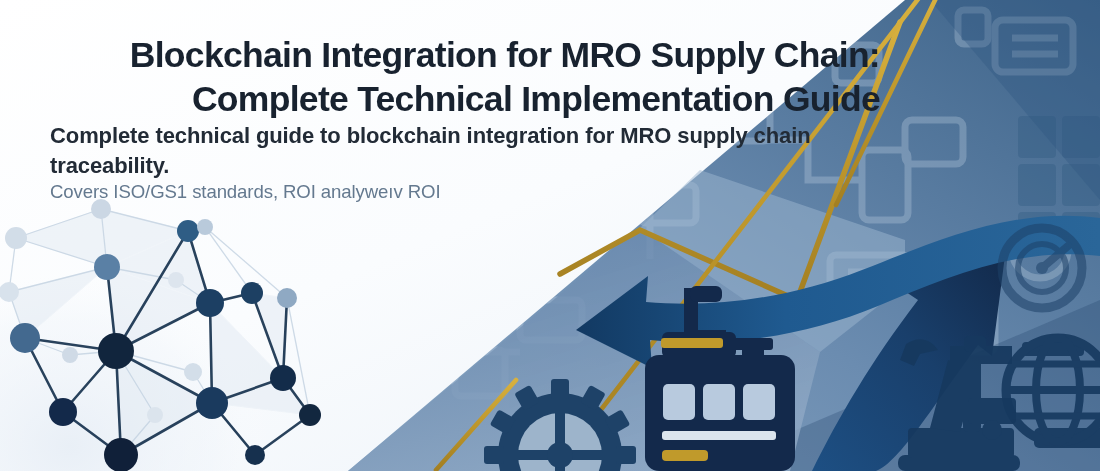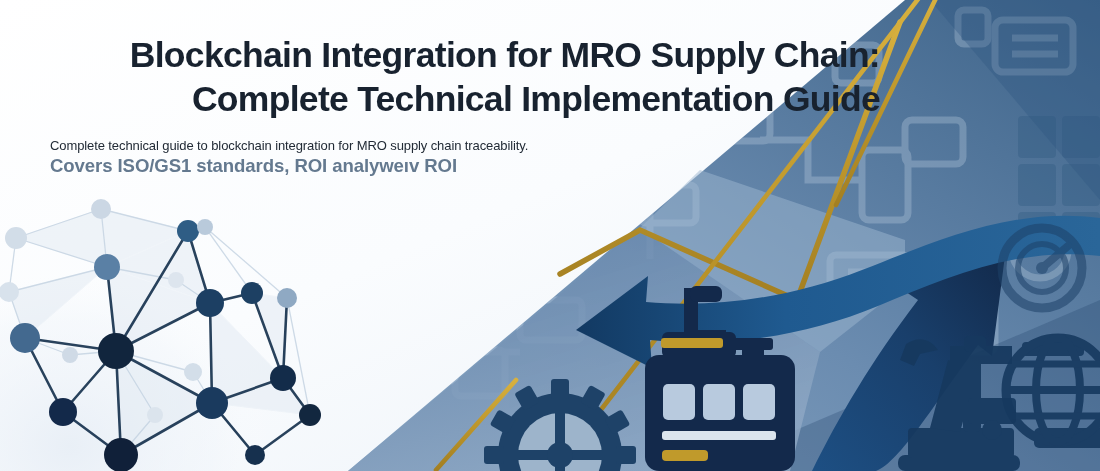--- a/index.html
+++ b/index.html
@@ -28,31 +28,30 @@
   #hero-title {
     font-size:35.5px;
     line-height:1.24;
     font-weight:700;
     letter-spacing:-0.7px;
     color:#18222f;
     white-space:pre-line;
     text-align:right;
   }
   #hero-sub-1 {
-    margin-top:16px;
-    font-size:13px;
+    font-size:22px;
     line-height:1.34;
-    font-weight:400;
+    font-weight:700;
     color:#222b36;
     letter-spacing:-0.1px;
   }
   #hero-sub-2 {
     font-size:18.6px;
     line-height:1.34;
-    font-weight:700;
+    font-weight:400;
     color:#64798f;
     letter-spacing:-0.1px;
   }
 </style>
 </head>
 <body>
 
 <div id="banner">
 
   <svg class="layer" width="1100" height="471" viewBox="0 0 1100 471" preserveAspectRatio="none" xmlns="http://www.w3.org/2000/svg">

